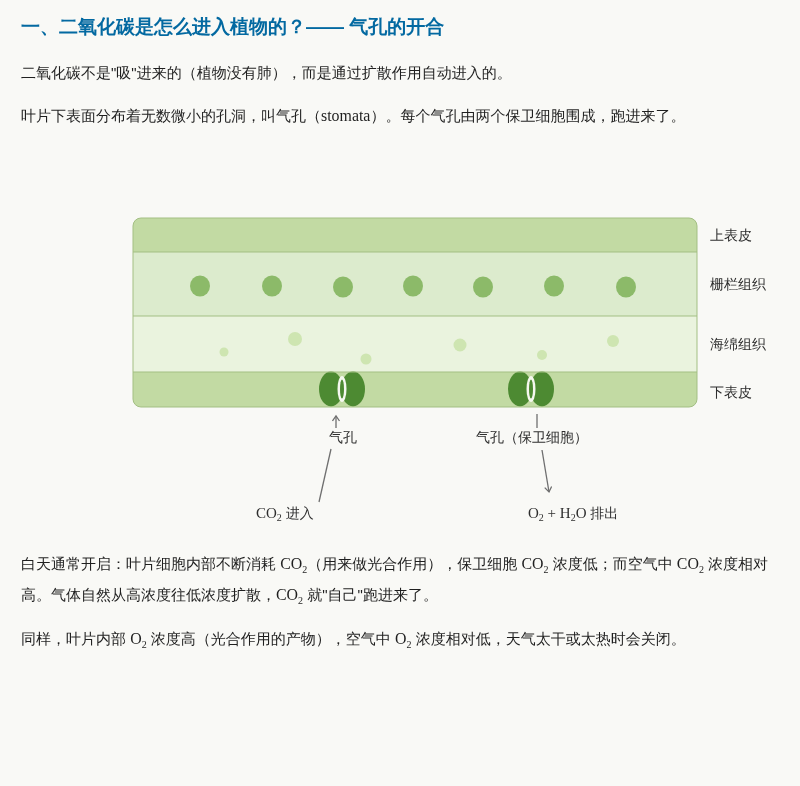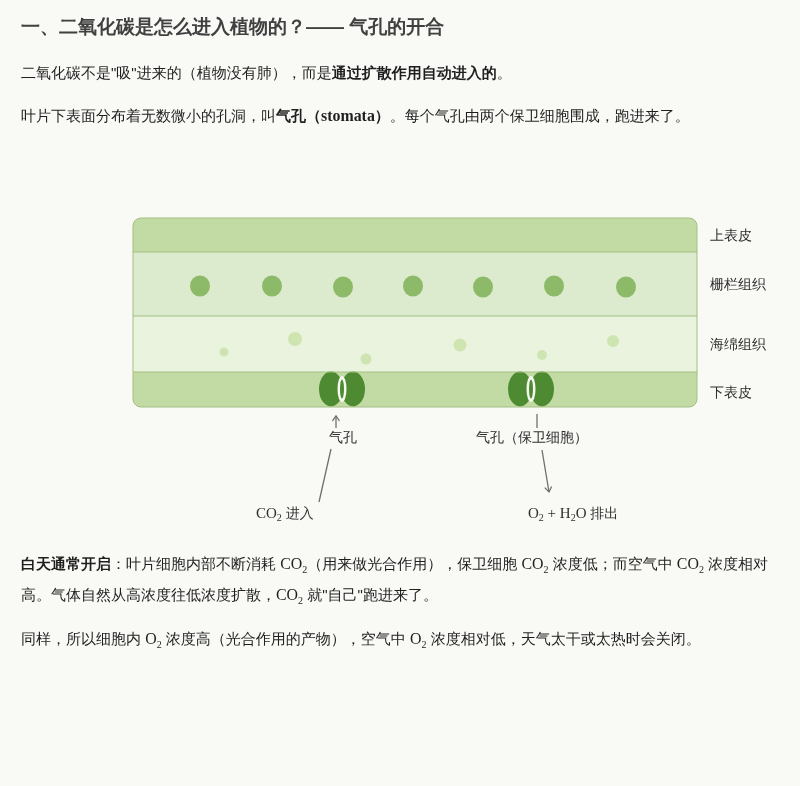--- a/index.html
+++ b/index.html
@@ -8,29 +8,29 @@
     background: #f9f9f6;
     color: #1c1c1c;
     font-family: "Liberation Sans", "DejaVu Sans", sans-serif;
   }
   .page { padding: 10px 21px 20px; }
   h1.title {
     font-size: 19px;
     font-weight: 700;
     line-height: 1.4;
     margin: 4px 0 18px;
-    color: #404040;
+    color: #0369a1;
   }
   p.para {
     font-size: 15px;
     line-height: 1.9;
     margin: 14px 0;
     color: #1f1f1f;
   }
-  .b { font-weight: 700; text-align: center; }
+  .b { font-weight: 400; text-align: center; }
   .sf { font-family: "Liberation Serif", "DejaVu Serif", serif; font-size: 1.06em; margin-top: 32px; }
   sub { font-size: 10px; line-height: 0; }
   sub.sf { font-size: 10px; }
   svg.diagram {
     display: block;
     margin: 74px 0 8px -21px;
   }
   .dlabel {
     font-size: 14px;
     fill: #2e2e2e;
@@ -134,16 +134,16 @@
 
       <line class="ann" x1="542" y1="475" x2="549" y2="517" marker-end="url(#ah)"></line>
       <text class="dlabel" x="528" y="543">
         <tspan class="sf-svg">O</tspan><tspan class="sf-svg sub2" dy="3">2</tspan><tspan class="sf-svg" dy="-3"> + H</tspan><tspan class="sf-svg sub2" dy="3">2</tspan><tspan class="sf-svg" dy="-3">O</tspan><tspan> 排出</tspan>
       </text>
     </g>
   </svg>
 
   <p class="para"><span class="b">白天通常开启</span><span>：叶片细胞内部不断消耗 </span><span class="sf">CO</span><sub class="sf">2</sub><span>（用来做光合作用），保卫细胞 </span><span class="sf">CO</span><sub class="sf">2</sub><span> 浓度低；而空气中 </span><span class="sf">CO</span><sub class="sf">2</sub><span> 浓度相对高。气体自然从高浓度往低浓度扩散，</span><span class="sf">CO</span><sub class="sf">2</sub><span> 就"自己"跑进来了。</span></p>
 
-  <p class="para"><span>同样，所以细胞内 </span><span class="sf">O</span><sub class="sf">2</sub><span> 浓度高（光合作用的产物），空气中 </span><span class="sf">O</span><sub class="sf">2</sub><span> 浓度相对低，天气太干或太热时会关闭。</span></p>
+  <p class="para"><span>同样，叶片内部 </span><span class="sf">O</span><sub class="sf">2</sub><span> 浓度高（光合作用的产物），空气中 </span><span class="sf">O</span><sub class="sf">2</sub><span> 浓度相对低，天气太干或太热时会关闭。</span></p>
 
 
 </div>
 
 </body></html>

